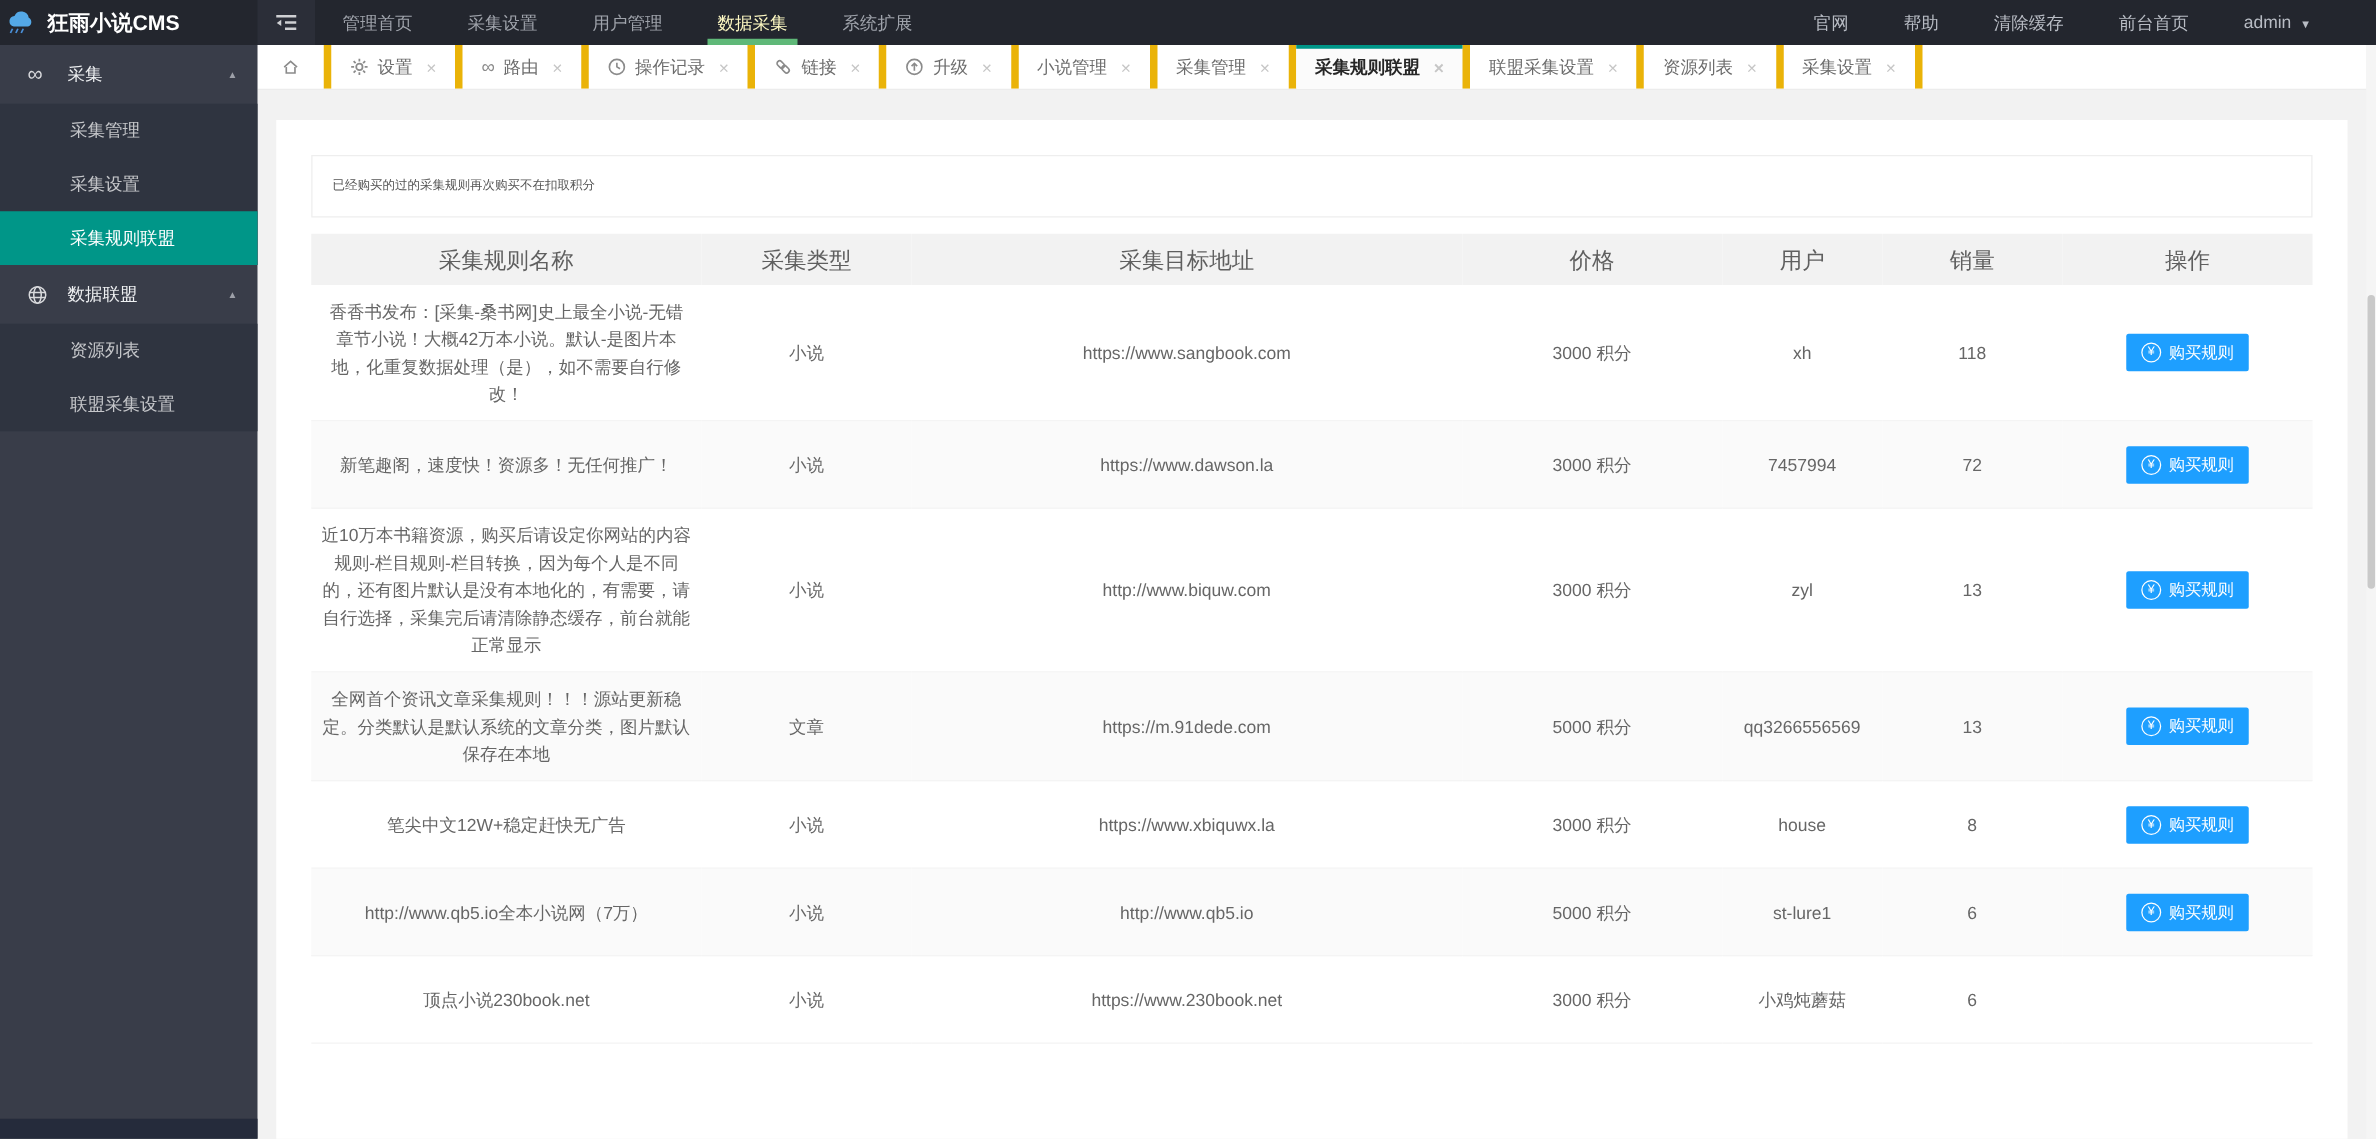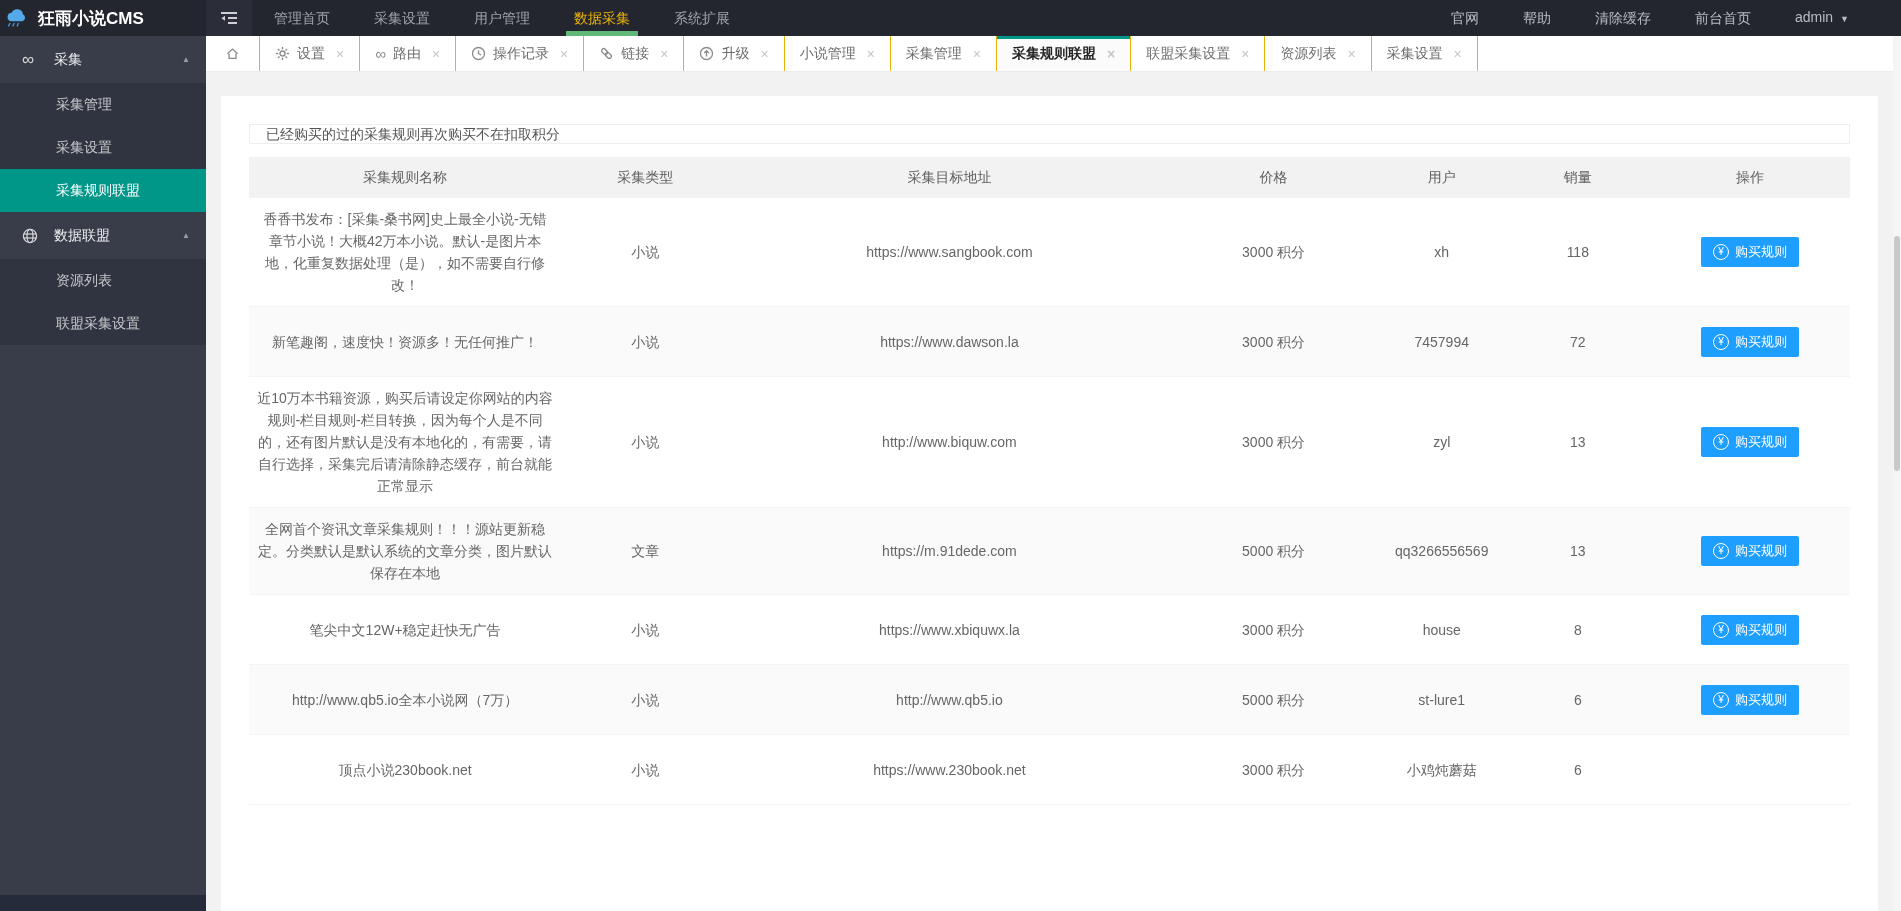--- a/index.html
+++ b/index.html
@@ -11,21 +11,21 @@
   .topbar { position:absolute; top:0; left:0; right:0; height:36px; background:#23262e;
     display:flex; align-items:stretch; z-index:30; }
   .logo { width:206px; display:flex; align-items:center; gap:8px; padding-left:4px;
     color:#fff; font-size:17px; font-weight:bold; cursor:pointer; }
   .logo svg { display:block; }
   .flex-icon { width:46px; display:flex; align-items:center; justify-content:center;
     color:#cfd0d3; cursor:pointer; background:#2b2e38; }
   .top-nav { display:flex; }
   .top-nav-item { position:relative; padding:0 22px; line-height:36px; color:#9fa3ab;
     font-size:14px; cursor:pointer; white-space:nowrap; }
-  .top-nav-item.active { color:#eab308; }
+  .top-nav-item.active { color:#fef9c3; }
   .top-nav-item.active::after { content:""; position:absolute; left:14px; right:14px;
     bottom:0; height:5px; background:#5FB878; }
   .top-right { margin-left:auto; display:flex; align-items:center; padding-right:30px; }
   .top-right .top-nav-item { color:#b8bcc4; }
   .user-caret { font-size:9px; margin-left:7px; color:#b8bcc4; }
 
   
   .sidebar { position:absolute; top:36px; left:0; width:206px; bottom:0; background:#393D49; z-index:20; }
   .side-header { height:47px; display:flex; align-items:center; padding:0 16px 0 22px;
     color:#eef0f2; font-size:14px; cursor:pointer; }
@@ -35,35 +35,35 @@
   .side-items { background:#2f3440; }
   .side-item { height:43px; line-height:43px; padding-left:56px; font-size:14px;
     color:rgba(255,255,255,.72); cursor:pointer; }
   .side-item.active { background:#009688; color:#fff; }
   .sidebar-footer { position:absolute; left:0; right:0; bottom:0; height:16px; background:#252b3b; }
 
   
   .tabbar { position:absolute; left:206px; top:36px; right:8px; height:36px; background:#fff;
     display:flex; align-items:stretch; border-bottom:1px solid #ececec; z-index:10; overflow:hidden; }
   .tab { display:flex; align-items:center; gap:7px; padding:0 15px; font-size:14px;
-    color:#6c6c6c; border-right:1px solid #eab308; cursor:pointer; position:relative; white-space:nowrap; }
+    color:#6c6c6c; border-right:6px solid #eab308; cursor:pointer; position:relative; white-space:nowrap; }
   .tab-home { padding:0 19px; }
   .tab .t-icon { color:#8b8b8b; display:flex; align-items:center; font-size:15px; line-height:1; }
   .tab .t-close { color:#c6c6c6; font-size:14px; margin-left:4px; cursor:pointer; }
   .tab.active { background:#fbfbfb; color:#262626; font-weight:bold; }
   .tab.active::before { content:""; position:absolute; top:0; left:0; right:0; height:3px; background:#009688; }
 
   
   .main { position:absolute; left:206px; top:72px; right:8px; bottom:0; background:#f2f2f2; overflow:hidden; }
   .card { background:#fff; margin:24px 15px 0 15px; padding:28px; min-height:980px; }
-  .notice { border:1px solid #eeeeee; padding:0 16px; font-size:14px; color:#555; line-height:18px; }
+  .notice { border:1px solid #eeeeee; padding:15px 16px; font-size:10px; color:#555; line-height:18px; }
 
   table.rules { width:100%; border-collapse:collapse; margin-top:13px; table-layout:fixed; }
   .col1{width:19.5%}.col2{width:10.5%}.col3{width:27.5%}.col4{width:13%}.col5{width:8%}.col6{width:9%}.col7{width:12.5%}
-  table.rules th { background:#f2f2f2; height:41px; font-weight:normal; font-size:14px;
+  table.rules th { background:#f2f2f2; height:41px; font-weight:normal; font-size:18px;
     color:#5f5f5f; text-align:center; }
   table.rules td { padding:10px 8px; height:70px; text-align:center; vertical-align:middle;
     font-size:14px; color:#666; line-height:22px; border-bottom:1px solid #f4f4f4;
     word-break:break-all; }
   table.rules tbody tr:nth-child(even) { background:#fafafa; }
 
   .buy-btn { display:inline-flex; align-items:center; gap:6px; height:30px; padding:0 12px;
     background:#1E9FFF; color:#fff; border:none; border-radius:2px; font-size:13px;
     cursor:pointer; font-family:inherit; white-space:nowrap; }
   .yen { width:16px; height:16px; border:1px solid #fff; border-radius:50%; font-size:10px;

